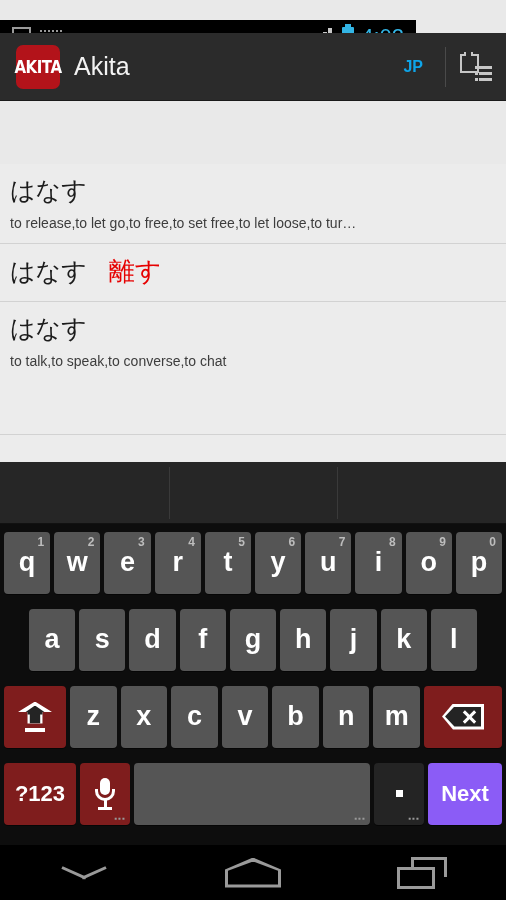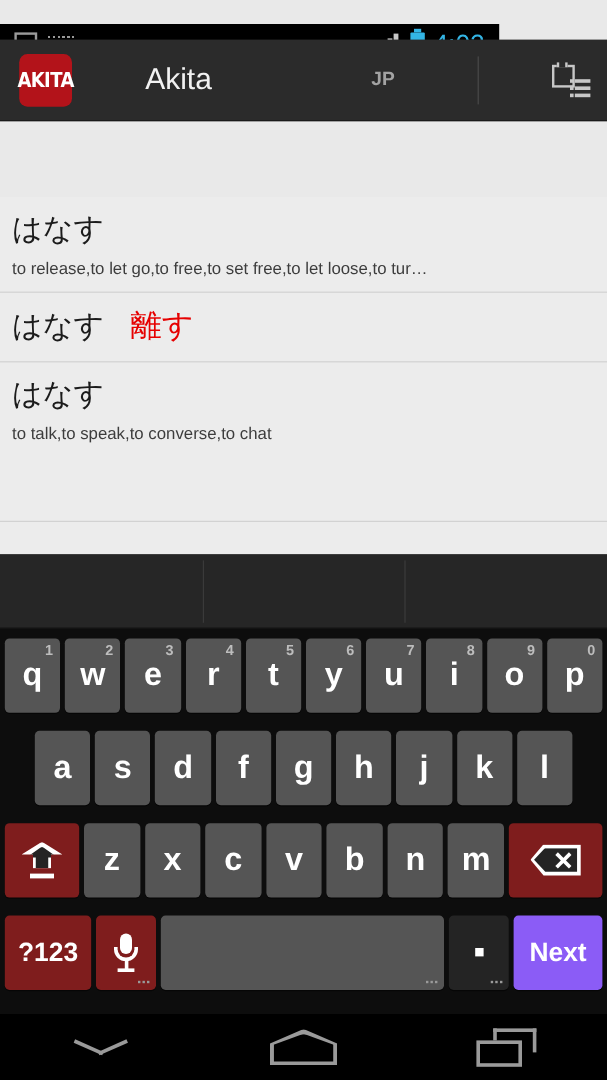--- a/index.html
+++ b/index.html
@@ -29,27 +29,27 @@
   .ic-signal i:nth-child(2){ left:5px; height:9px; }
   .ic-signal i:nth-child(3){ left:10px; height:13px; background:#c8c8c8; }
   .ic-signal i:nth-child(4){ left:15px; height:17px; background:#c8c8c8; }
   .ic-battery { width:12px; height:19px; background:#33b5e5; position:relative; border-radius:1px; }
   .ic-battery::before { content:""; position:absolute; left:3px; top:-3px; width:6px; height:3px; background:#33b5e5; }
   .sb-time { color:#33b5e5; font-size:22px; letter-spacing:0px; }
 
   
   .appbar { position:absolute; left:0; top:33px; width:506px; height:68px;
             background:#2b2b2b; display:flex; align-items:center;
-            border-bottom:1px solid #1a1a1a;gap:47px; }
+            border-bottom:1px solid #1a1a1a; }
   .logo { width:44px; height:44px; margin-left:16px; border-radius:7px;
           background:#b3131a; display:flex; align-items:center; justify-content:center; }
   .logo span { color:#fff; font-size:15px; font-weight:bold; letter-spacing:-0.5px;
                font-family:"DejaVu Sans", sans-serif; transform:scaleY(1.15); }
   .app-title { color:#f2f2f2; font-size:25px; margin-left:14px; flex:1; font-weight:normal; }
-  .lang-btn { color:#a3a3a3; font-size:16px; font-weight:bold; padding:0 22px; }
+  .lang-btn { color:#0ea5e9; font-size:16px; font-weight:bold; padding:0 22px; }
   .ab-divider { width:1px; height:40px; background:#4a4a4a; }
   .ab-action { width:60px; display:flex; align-items:center; justify-content:center; }
   .ic-list-card { position:relative; width:32px; height:30px; }
   .ic-list-card .card { position:absolute; left:0; top:2px; width:19px; height:19px;
         border:2px solid #c7c7c7; }
   .ic-list-card .clip { position:absolute; left:4px; top:0px; width:9px; height:4px; background:#2b2b2b;
         border-left:2px solid #c7c7c7; border-right:2px solid #c7c7c7; }
   .ic-list-card .ln { position:absolute; right:0; width:13px; height:3px; background:#c7c7c7; }
   .ic-list-card .ln.a { top:14px; } .ic-list-card .ln.b { top:20px; } .ic-list-card .ln.c { top:26px; }
   .ic-list-card .dt { position:absolute; right:14px; width:3px; height:3px; background:#c7c7c7; }

